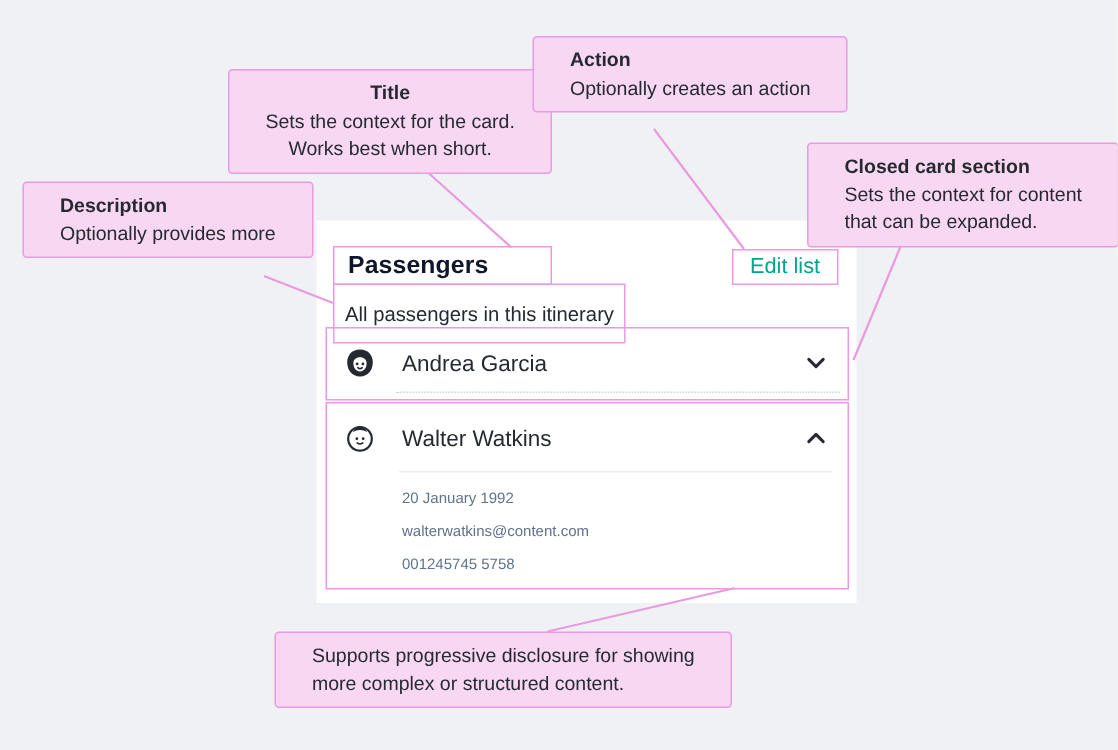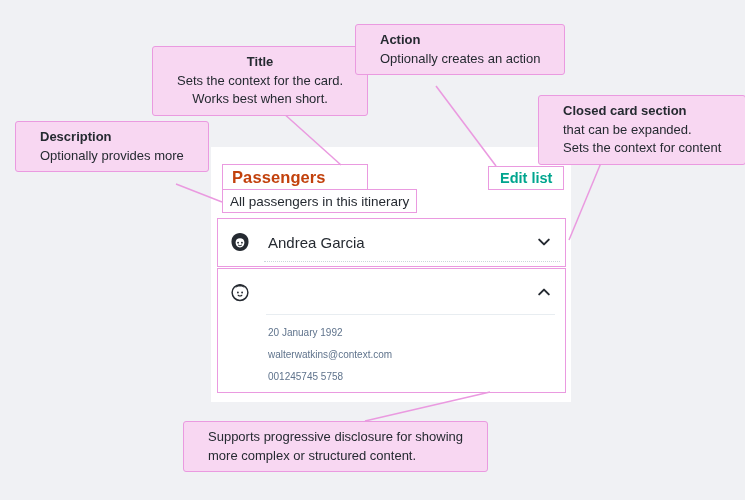--- a/index.html
+++ b/index.html
@@ -24,31 +24,31 @@
   svg.connectors line{stroke:#ea9ae0;stroke-width:1.5;}
 
   
   .outline{
     position:absolute;border:1.5px solid #ea9ae0;box-sizing:border-box;
     z-index:2;background:transparent;
   }
   #box-title{
     left:222px;top:164px;width:146px;height:26px;
     display:flex;align-items:center;padding:0 9px;white-space:nowrap;
-    font-size:16.5px;font-weight:600;color:#c2410c;letter-spacing:.1px;
+    font-size:16.5px;font-weight:600;color:#0f172a;letter-spacing:.1px;
   }
   #box-desc{
-    left:222px;top:189px;height:24px;
+    left:222px;top:189px;height:40px;
     display:flex;align-items:center;padding:0 7px;white-space:nowrap;
     font-size:13.5px;color:#252a31;
   }
   #box-action{
     left:488px;top:166px;height:24px;
     display:flex;align-items:center;padding:0 11px;white-space:nowrap;
-    font-size:14.5px;font-weight:700;color:#00a58e;cursor:pointer;
+    font-size:14.5px;font-weight:400;color:#00a58e;cursor:pointer;
   }
   #box-andrea{left:217px;top:218px;width:349px;height:49px;cursor:pointer;}
   #box-walter{left:217px;top:268px;width:349px;height:125px;}
 
   .row-avatar{position:absolute;left:11px;top:12px;width:22px;height:22px;}
   .row-name{
     position:absolute;left:50px;top:0;height:46px;
     display:flex;align-items:center;
     font-size:15px;font-weight:500;color:#252a31;white-space:nowrap;
   }
@@ -128,29 +128,30 @@
   <div class="outline" id="box-walter">
     <span class="row-avatar">
       <svg viewBox="0 0 24 24" width="22" height="22">
         <circle cx="12" cy="12.6" r="8.6" stroke="#252a31" stroke-width="1.6" fill="none"></circle>
         <path d="M12 3.9c-2.4 0-4.4 1.6-5.1 3.9 1-1 2.4-1.7 5.1-1.7s4.1.7 5.1 1.7c-.7-2.3-2.7-3.9-5.1-3.9z" fill="#252a31"></path>
         <circle cx="9.7" cy="12.5" r="1" fill="#252a31"></circle>
         <circle cx="14.3" cy="12.5" r="1" fill="#252a31"></circle>
         <path d="M10 15.5c1.2 1 2.8 1 4 0" stroke="#252a31" stroke-width="1.2" fill="none" stroke-linecap="round"></path>
       </svg>
     </span>
+    <span class="row-name">Walter Watkins</span>
     <span class="row-chevron">
       <svg viewBox="0 0 16 16" width="16" height="16">
         <path d="M3.2 10.4 8 5.6 12.8 10.4" stroke="#252a31" stroke-width="2" fill="none" stroke-linecap="round" stroke-linejoin="round"></path>
       </svg>
     </span>
     <span class="divider-solid"></span>
     <div class="details">
       <div>20 January 1992</div>
-      <div>walterwatkins@context.com</div>
+      <div>walterwatkins@content.com</div>
       <div>001245745 5758</div>
     </div>
   </div>
 
   <div class="ann" id="ann-title">
     <div class="ann-heading">Title</div>
     <div>Sets the context for the card.</div>
     <div>Works best when short.</div>
   </div>
 
@@ -159,22 +160,22 @@
     <div>Optionally creates an action</div>
   </div>
 
   <div class="ann" id="ann-description">
     <div class="ann-heading">Description</div>
     <div>Optionally provides more</div>
   </div>
 
   <div class="ann" id="ann-closed">
     <div class="ann-heading">Closed card section</div>
+    <div>Sets the context for content</div>
     <div>that can be expanded.</div>
-    <div>Sets the context for content</div>
   </div>
 
   <div class="ann" id="ann-expanded">
     <div>Supports progressive disclosure for showing</div>
     <div>more complex or structured content.</div>
   </div>
 
 </div>
 
 </body></html>

